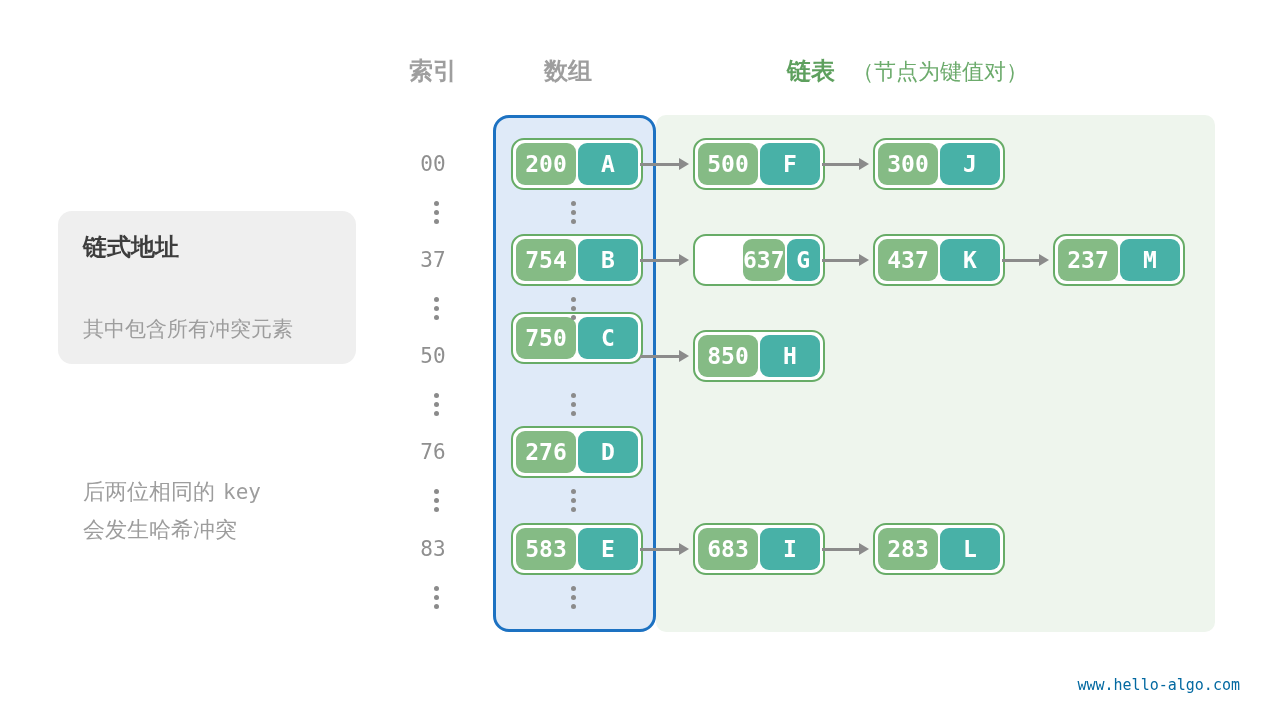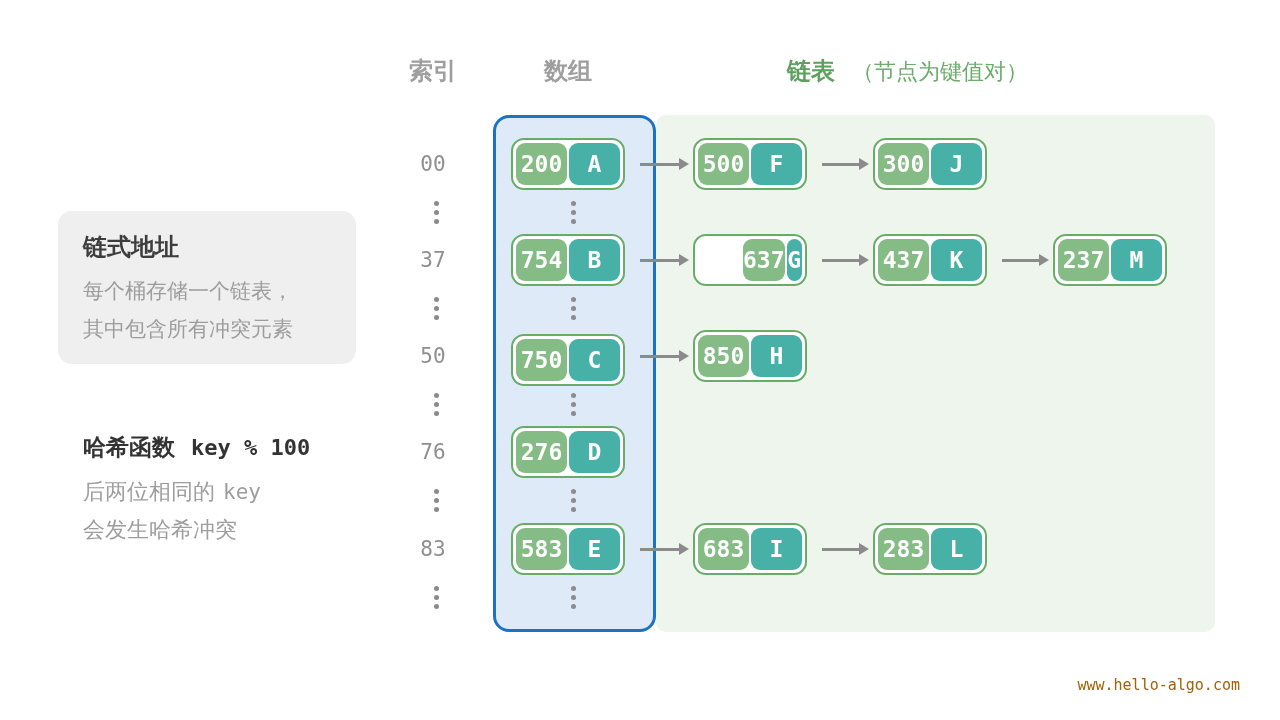--- a/index.html
+++ b/index.html
@@ -41,63 +41,61 @@
   .hash-line1{position:absolute;left:83px;top:477px;font-size:22px;color:#9d9d9d;white-space:nowrap;}
   .hash-line1 .code{font-size:21px;margin-left:8px;}
   .hash-line2{position:absolute;left:83px;top:515px;font-size:22px;color:#9d9d9d;}
 
   
   .idx{
     position:absolute;font-family:"DejaVu Sans Mono","Liberation Mono",monospace;
     font-size:21px;color:#8f8f8f;text-align:center;
   }
   .node{
-    position:absolute;width:114px;height:52px;box-sizing:border-box;
+    position:absolute;width:132px;height:52px;box-sizing:border-box;
     background:#ffffff;border:2px solid #67ac67;border-radius:13px;
     display:flex;align-items:center;gap:2px;padding:3px;
   }
   .cell{
     height:100%;flex:1;border-radius:9px;display:flex;align-items:center;justify-content:center;
     color:#ffffff;font-family:"DejaVu Sans Mono","Liberation Mono",monospace;
     font-weight:bold;font-size:23px;
   }
   .cell.key{background:#85bb85;}
   .cell.val{background:#48b1a7;}
   .arrow{position:absolute;height:3px;background:#8b8b8b;}
   .arrow::after{
     content:"";position:absolute;right:-10px;top:-4.5px;width:0;height:0;
     border-left:10px solid #8b8b8b;border-top:6px solid transparent;border-bottom:6px solid transparent;
   }
   .dots{position:absolute;display:flex;flex-direction:column;gap:4px;align-items:center;}
   .dots i{width:5px;height:5px;border-radius:50%;background:#8b8b8b;}
 
   .watermark{
-    position:absolute;right:40px;top:676px;font-size:15px;color:#a16207;
+    position:absolute;right:40px;top:676px;font-size:15px;color:#0369a1;
     font-family:"DejaVu Sans Mono","Liberation Mono",monospace;
   }
 </style>
 </head>
 <body>
 
 <div class="canvas">
 
   <div class="panel-list"></div>
   <div class="panel-array"></div>
 
   <div class="hdr hdr-index">索引</div>
   <div class="hdr hdr-array">数组</div>
   <div class="hdr hdr-list"><span>链表</span><span class="note">（节点为键值对）</span></div>
 
   <div class="card">
     <div class="card-title">链式地址</div>
-    <div class="card-line1">每个桶存储一个链表，</div>
     <div class="card-line2">其中包含所有冲突元素</div>
   </div>
 
-  <div class="hash-title"><span>哈希函数</span><span class="code mono">key % 100</span></div>
   <div class="hash-line1"><span>后两位相同的</span><span class="code mono">key</span></div>
   <div class="hash-line2">会发生哈希冲突</div>
 
   <div id="rows-layer">
       <div class="idx" style="left: 403px; top: 149px; width: 60px; height: 30px; line-height: 30px;">00</div>
       <div class="node" style="left: 511px; top: 138px;">
         <span class="cell key">200</span>
         <span class="cell val">A</span>
       </div>
       <div class="arrow" style="left: 640px; top: 162.5px; width: 39px;"></div>
@@ -124,21 +122,21 @@
       <div class="node" style="left: 873px; top: 234px;">
         <span class="cell key">437</span>
         <span class="cell val">K</span>
       </div>
       <div class="arrow" style="left: 1002px; top: 258.5px; width: 37px;"></div>
       <div class="node" style="left: 1053px; top: 234px;">
         <span class="cell key">237</span>
         <span class="cell val">M</span>
       </div>
       <div class="idx" style="left: 403px; top: 341px; width: 60px; height: 30px; line-height: 30px;">50</div>
-      <div class="node" style="left: 511px; top: 334px;">
+      <div class="node" style="left: 511px; top: 312px;">
         <span class="cell key">750</span>
         <span class="cell val">C</span>
       </div>
       <div class="arrow" style="left: 640px; top: 354.5px; width: 39px;"></div>
       <div class="node" style="left: 693px; top: 330px;">
         <span class="cell key">850</span>
         <span class="cell val">H</span>
       </div>
       <div class="idx" style="left: 403px; top: 437px; width: 60px; height: 30px; line-height: 30px;">76</div>
       <div class="node" style="left: 511px; top: 426px;">

